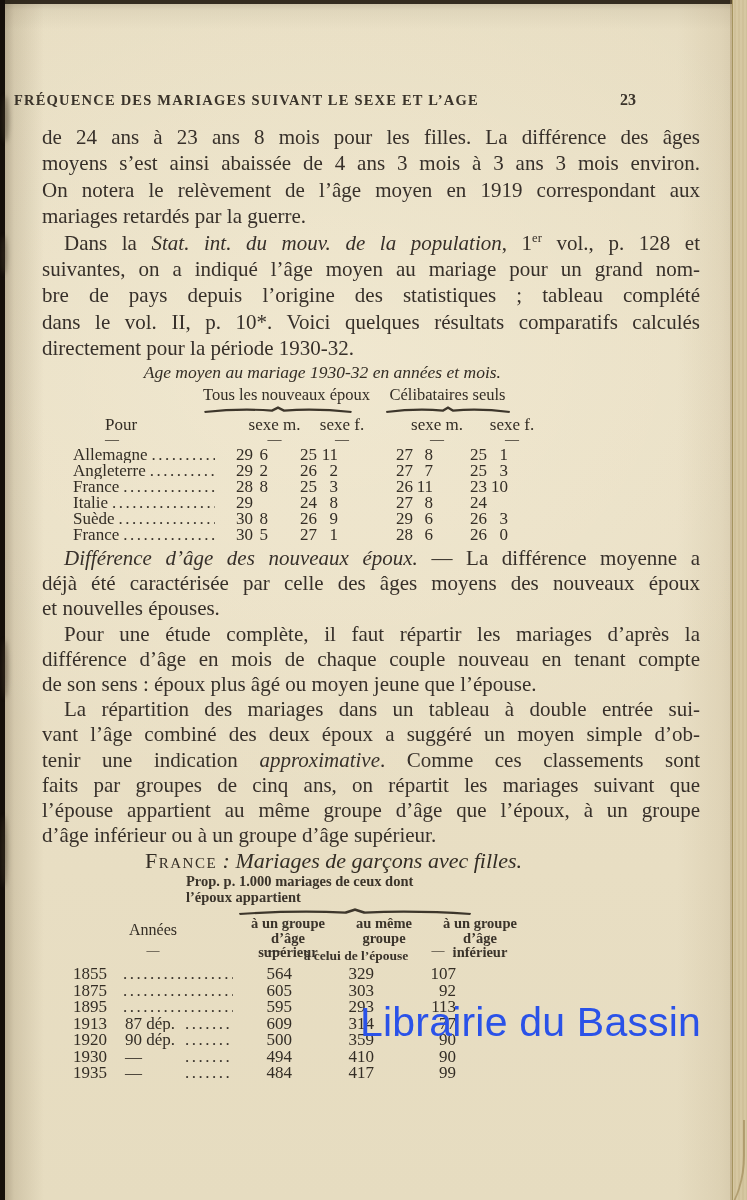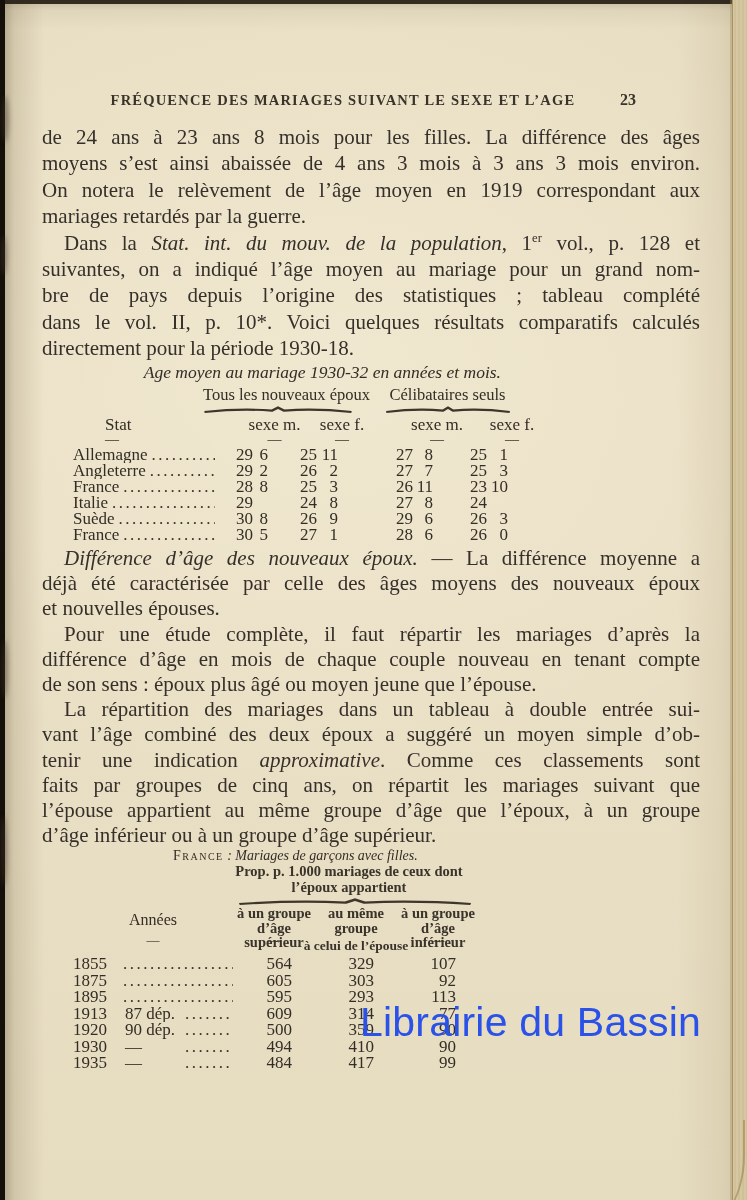--- a/index.html
+++ b/index.html
@@ -18,21 +18,21 @@
   .edge-left{position:absolute;left:0;top:0;width:5px;height:1200px;background:#150f0a;}
   .smudge{position:absolute;background:rgba(70,60,45,0.38);border-radius:50%;filter:blur(2px);}
   .edge-right{position:absolute;top:0;right:0;width:14px;height:1200px;
     background:repeating-linear-gradient(90deg,#d9cba6 0px,#cdbd95 2px,#d9cba6 4px);
     border-left:1px solid #a5945f;}
   .edge-right2{position:absolute;top:0;right:14px;width:3px;height:1200px;background:rgba(160,135,85,0.35);}
   .corner-curl{position:absolute;right:2px;bottom:-40px;width:90px;height:120px;border:0;
     border-right:2px solid rgba(150,125,75,0.55);border-radius:0 0 70% 0;}
 
   .running-head{position:absolute;left:42px;top:92px;width:658px;font-size:14.5px;font-weight:700;
-    letter-spacing:1.2px;text-align:center;color:#3a332a;white-space:nowrap;}
+    letter-spacing:1.2px;text-align:left;color:#3a332a;white-space:nowrap;}
   .running-head .rh-title{display:inline-block;transform:translateX(-28px);}
   .rh-num{position:absolute;left:578px;top:-1px;font-size:16px;letter-spacing:0;}
 
   .tb{position:absolute;left:42px;width:658px;font-size:21px;}
   .tb1{top:124px;line-height:26.4px;}
   .tb2{top:546px;line-height:25.2px;}
   .tline{text-align:justify;text-align-last:justify;white-space:normal;}
   .tline.tlast{text-align-last:left;}
   .tline.tind{text-indent:22px;}
   .it{font-style:italic;}
@@ -67,29 +67,29 @@
   .t1cell{flex:none;display:flex;}
   .t1cell .yr{display:inline-block;text-align:right;}
   .t1cell .mo{display:inline-block;text-align:right;}
   .w55 .yr{width:38px;} .w55 .mo{width:15px;}
   .w60a .yr{width:37px;} .w60a .mo{width:21px;}
   .w60b .yr{width:38px;} .w60b .mo{width:20px;}
   .w60c .yr{width:37px;} .w60c .mo{width:21px;}
 
   
   .table2{position:absolute;left:73px;top:848px;width:420px;font-size:17px;color:#332d25;}
-  .t2-title{font-size:14px;margin-left:100px;white-space:nowrap;}
+  .t2-title{font-size:22px;margin-left:72px;white-space:nowrap;}
   .t2-title .caps{font-variant:small-caps;letter-spacing:1.5px;}
   .t2-title .rest{font-style:italic;}
   .t2-head{position:relative;height:78px;}
-  .t2-spanner{position:absolute;left:106px;top:0px;width:340px;text-align:center;font-size:14.5px;
+  .t2-spanner{position:absolute;left:113px;top:0px;width:340px;font-size:14.5px;
     font-weight:700;line-height:15.5px;color:#3a332a;}
   .b3{left:164px;top:33px;width:236px;}
   .t2cols{position:absolute;left:0;top:42px;width:100%;display:flex;font-size:14.5px;
-    font-weight:700;line-height:14.5px;color:#3a332a;}
+    font-weight:700;line-height:14.5px;color:#3a332a;gap:14px;}
   .t2colL{width:160px;flex:none;text-align:center;padding-top:7px;font-size:16px;font-weight:400;color:#332d25;}
   .t2col{width:82px;flex:none;text-align:center;}
   .t2dash{position:absolute;left:0;top:68px;width:100%;display:flex;font-size:13px;}
   .t2dash span{display:block;}
   .t2note{position:absolute;left:193px;top:74px;width:180px;text-align:center;
     font-size:13.5px;font-weight:700;color:#3a332a;}
   .t2rows{margin-top:14px;}
   .t2row{display:flex;height:16.5px;line-height:16.5px;align-items:baseline;}
   .t2label{width:160px;flex:none;display:flex;overflow:hidden;}
   .t2year{width:46px;flex:none;}
@@ -127,37 +127,37 @@
         <div class="tline"><span>de 24 ans à 23 ans 8 mois pour les filles. La différence des âges</span></div>
         <div class="tline"><span>moyens s’est ainsi abaissée de 4 ans 3 mois à 3 ans 3 mois environ.</span></div>
         <div class="tline"><span>On notera le relèvement de l’âge moyen en 1919 correspondant aux</span></div>
         <div class="tline tlast"><span>mariages retardés par la guerre.</span></div>
       </div>
     <div>
         <div class="tline tind"><span>Dans la </span><span class="it">Stat. int. du mouv. de la population</span><span>, 1</span><sup>er</sup><span> vol., p. 128 et</span></div>
         <div class="tline"><span>suivantes, on a indiqué l’âge moyen au mariage pour un grand nom-</span></div>
         <div class="tline"><span>bre de pays depuis l’origine des statistiques ; tableau complété</span></div>
         <div class="tline"><span>dans le vol. II, p. 10*. Voici quelques résultats comparatifs calculés</span></div>
-        <div class="tline tlast"><span>directement pour la période 1930-18.</span></div>
+        <div class="tline tlast"><span>directement pour la période 1930-32.</span></div>
       </div>
   </div>
 
   <div class="table1">
     <div class="t1-title">Age moyen au mariage 1930-32 en années et mois.</div>
     <div class="t1-head">
       <div class="t1-g t1-g1">Tous les nouveaux époux</div>
       <div class="t1-g t1-g2">Célibataires seuls</div>
       <svg class="brace b1" viewBox="0 0 100 9" preserveAspectRatio="none">
         <path d="M1,7 Q25,3.2 46,5.6 L50,2.6 L54,5.6 Q75,3.2 99,7" fill="none" stroke="#3d362b" stroke-width="2.2"></path>
       </svg>
       <svg class="brace b2" viewBox="0 0 100 9" preserveAspectRatio="none">
         <path d="M1,7 Q25,3.2 46,5.6 L50,2.6 L54,5.6 Q75,3.2 99,7" fill="none" stroke="#3d362b" stroke-width="2.2"></path>
       </svg>
       <div class="t1cols">
-        <span class="colL pays">Stat</span>
+        <span class="colL pays">Pour</span>
         <span class="colM1">sexe m.</span>
         <span class="gapA"></span>
         <span class="colF1">sexe f.</span>
         <span class="gapB"></span>
         <span class="colM2">sexe m.</span>
         <span class="gapC"></span>
         <span class="colF2">sexe f.</span>
       </div>
       <div class="t1dash">
         <span class="colL pays">—</span>

